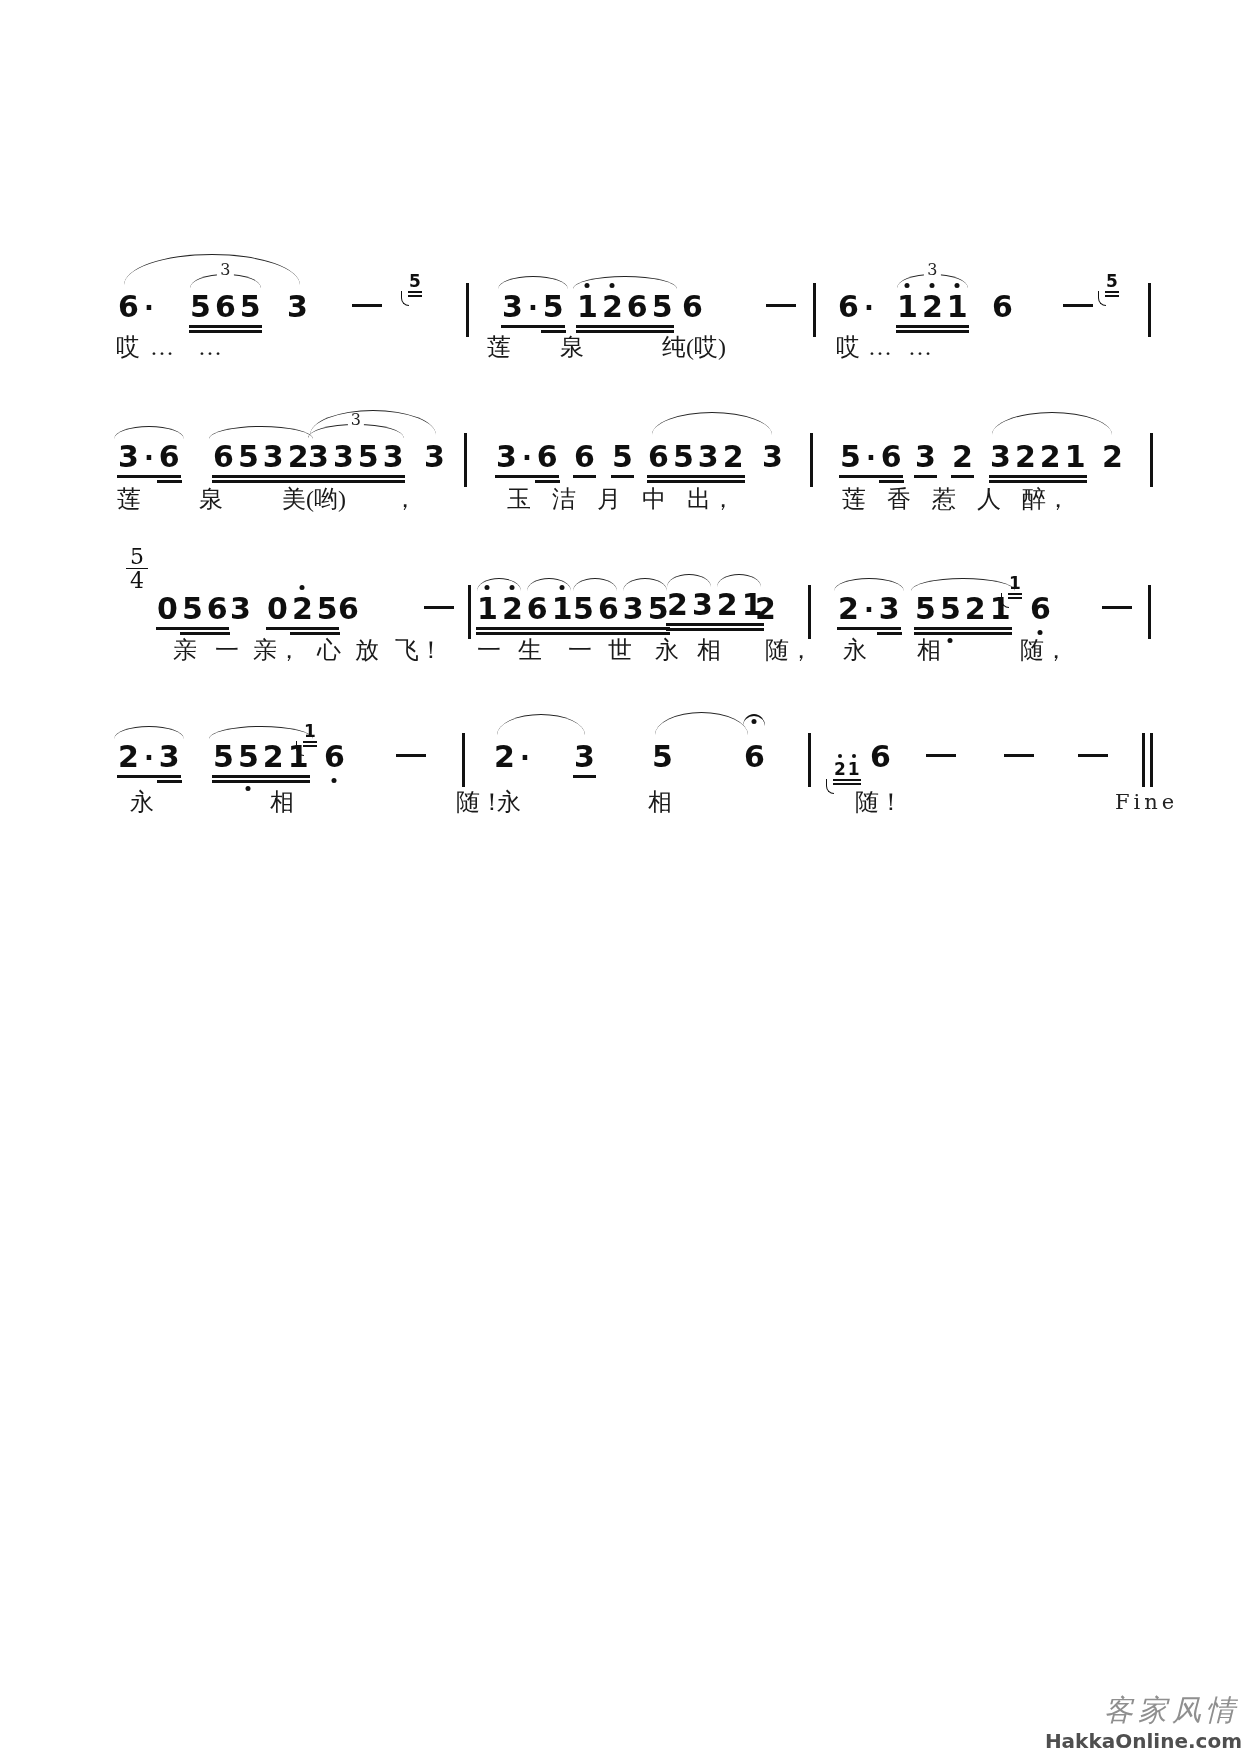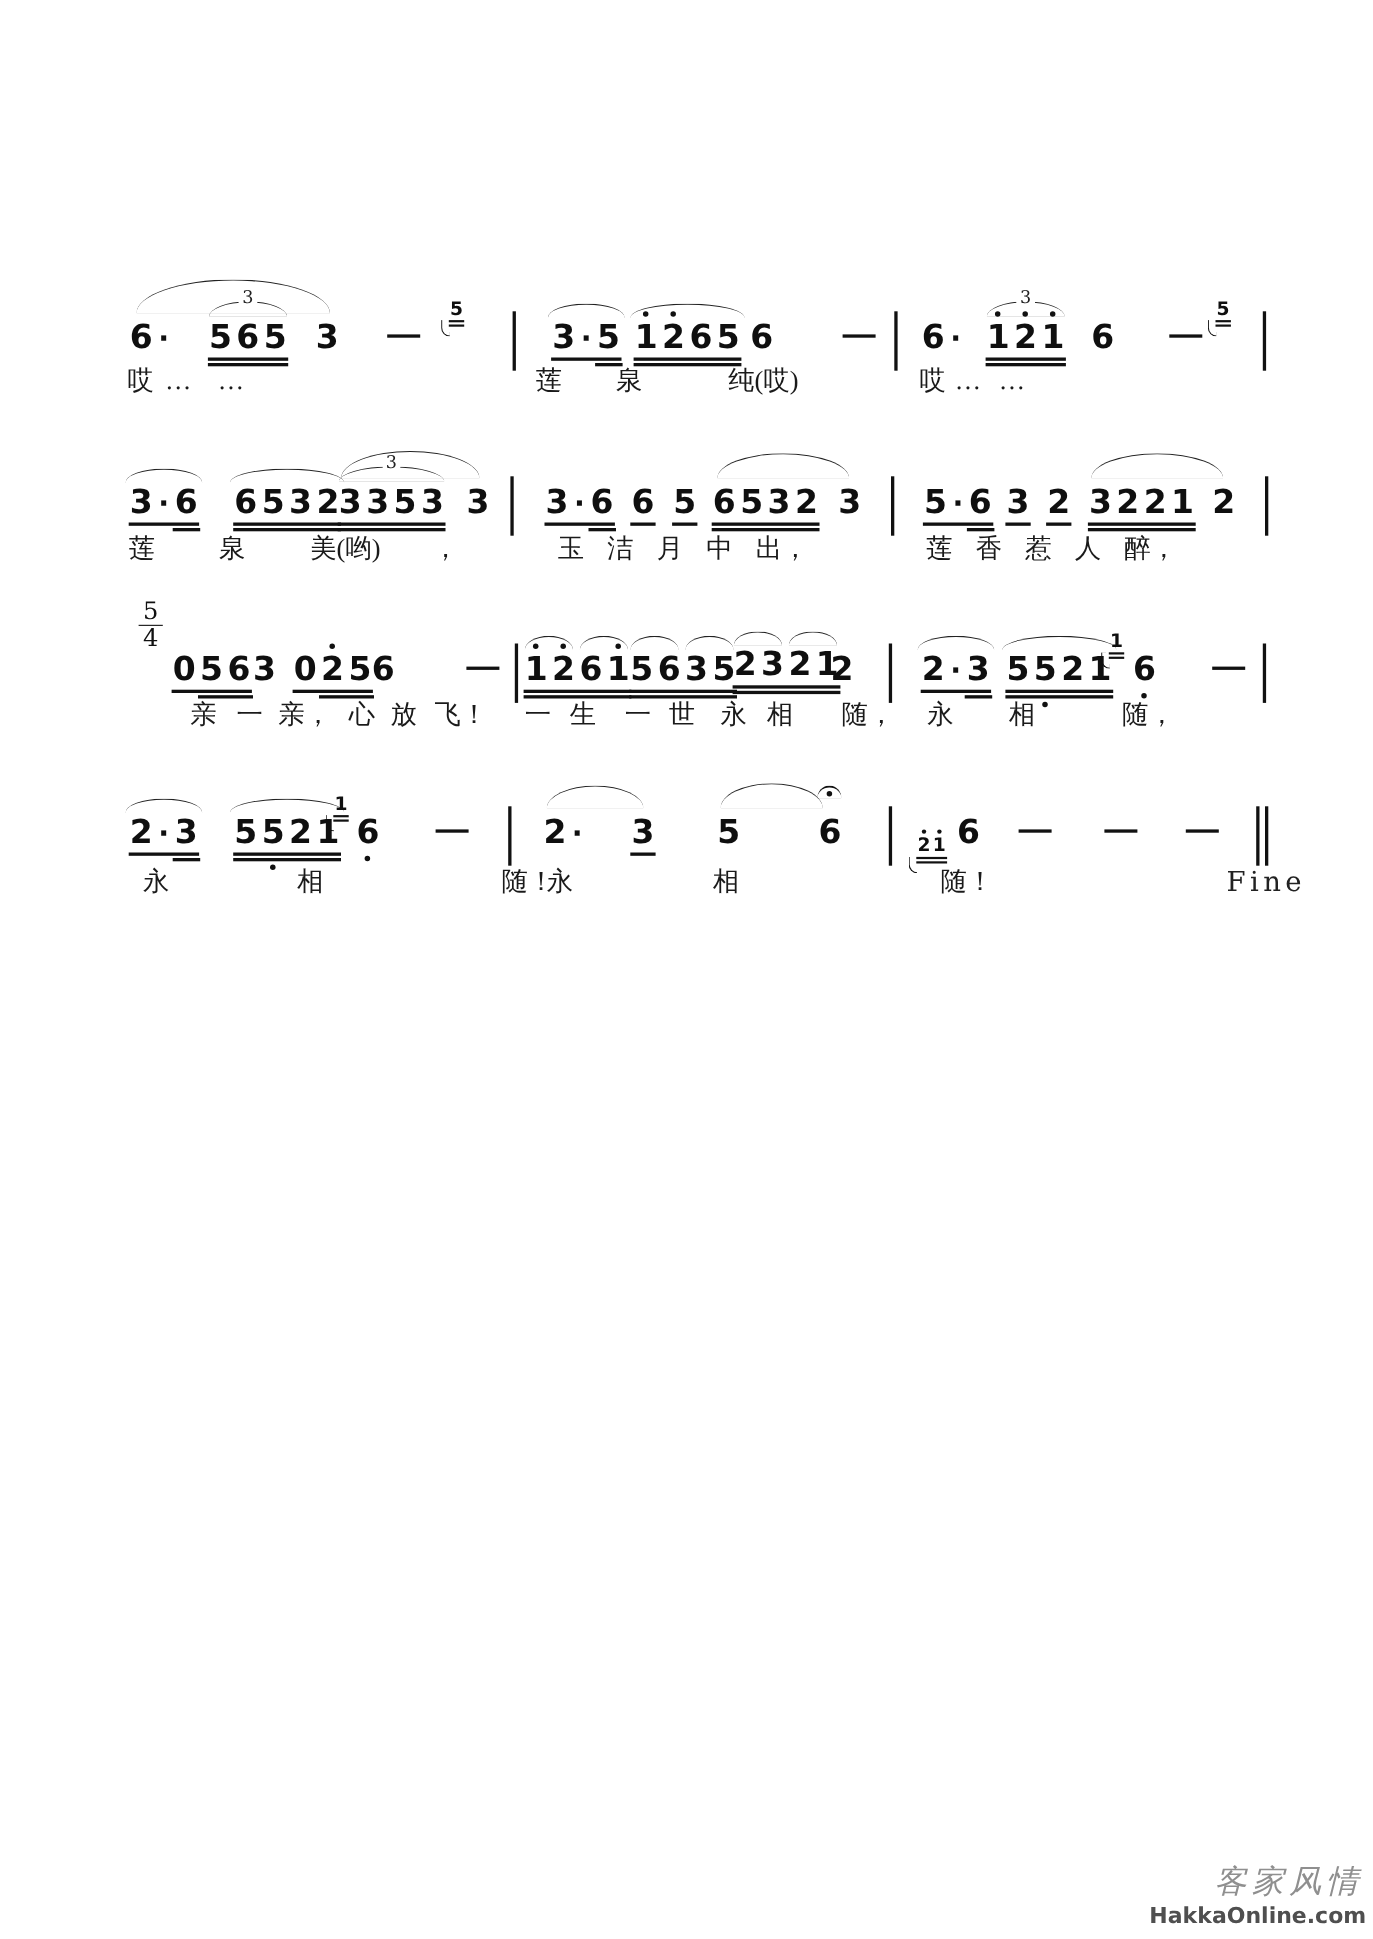--- a/index.html
+++ b/index.html
@@ -49,21 +49,21 @@
   .ferm::after{content:"";position:absolute;left:50%;top:3px;transform:translateX(-50%);
         width:5px;height:5px;background:#111;border-radius:50%;}
   
   .sig{position:absolute;text-align:center;font-family:"DejaVu Serif",serif;
        font-size:22px;line-height:21px;color:#111;}
   .sign{border-bottom:1.8px solid #111;padding:0 4px 1px 4px;}
   .sigd{padding-top:1px;}
   
   .lyr{position:absolute;font-family:"Liberation Serif","DejaVu Serif",serif;
        font-size:24px;line-height:28px;color:#1a1a1a;white-space:nowrap;}
-  .lyr.fine{font-family:"DejaVu Serif",serif;font-size:25px;letter-spacing:4px;color:#222;}
+  .lyr.fine{font-family:"DejaVu Serif",serif;font-size:21px;letter-spacing:4px;color:#222;}
   
   .footer{position:absolute;left:0;right:0;top:1618px;text-align:center;
           font-family:"Liberation Serif","DejaVu Serif",serif;font-size:21px;color:#222;}
   .wm-cal{position:absolute;right:8px;top:1691px;font-family:"DejaVu Serif",serif;
           font-style:italic;font-size:29px;letter-spacing:5px;color:#8f8f8f;text-align:right;}
   .wm-site{position:absolute;right:6px;top:1729px;font-family:"DejaVu Sans",sans-serif;
           font-weight:bold;font-size:20px;color:#4f4f4f;text-align:right;}
 </style>
 </head>
 <body>

